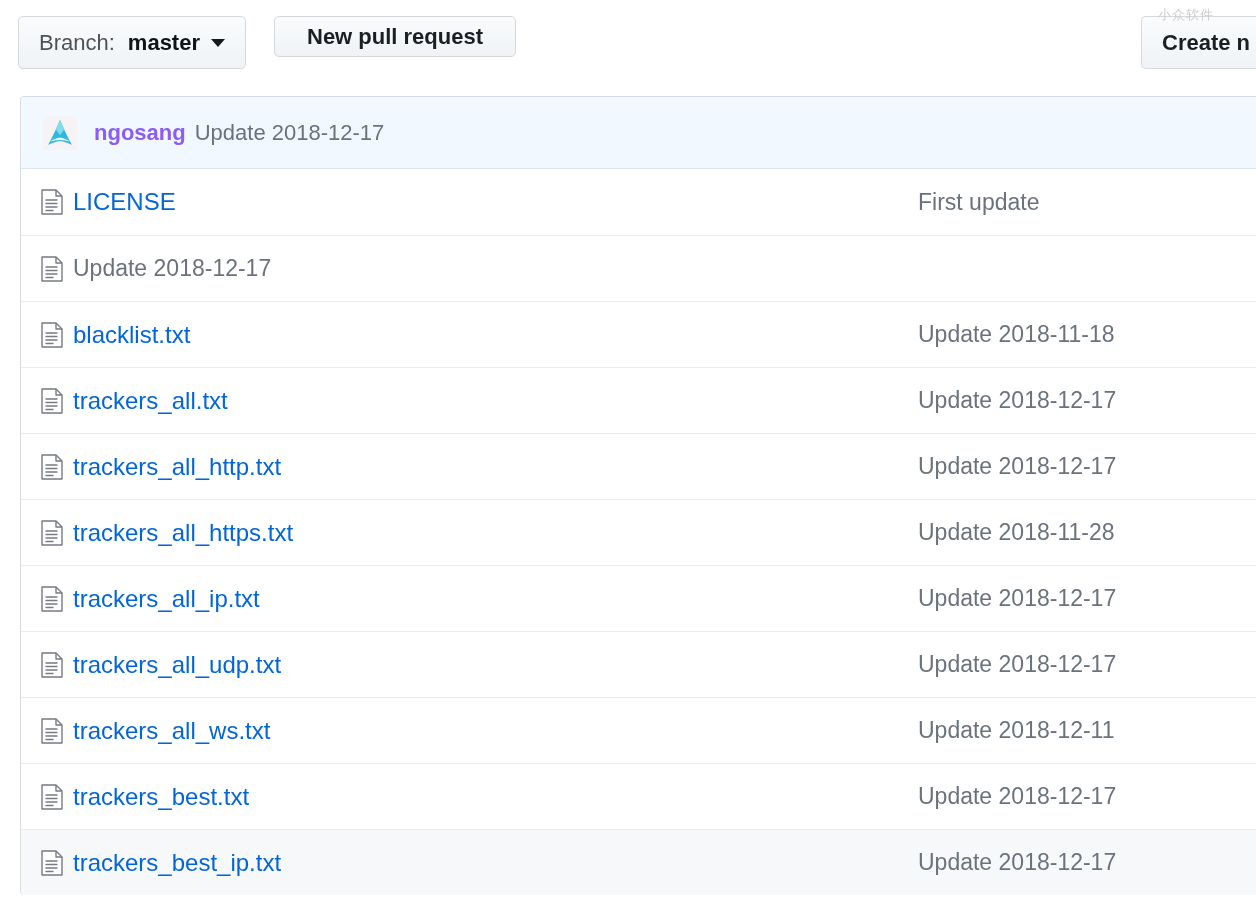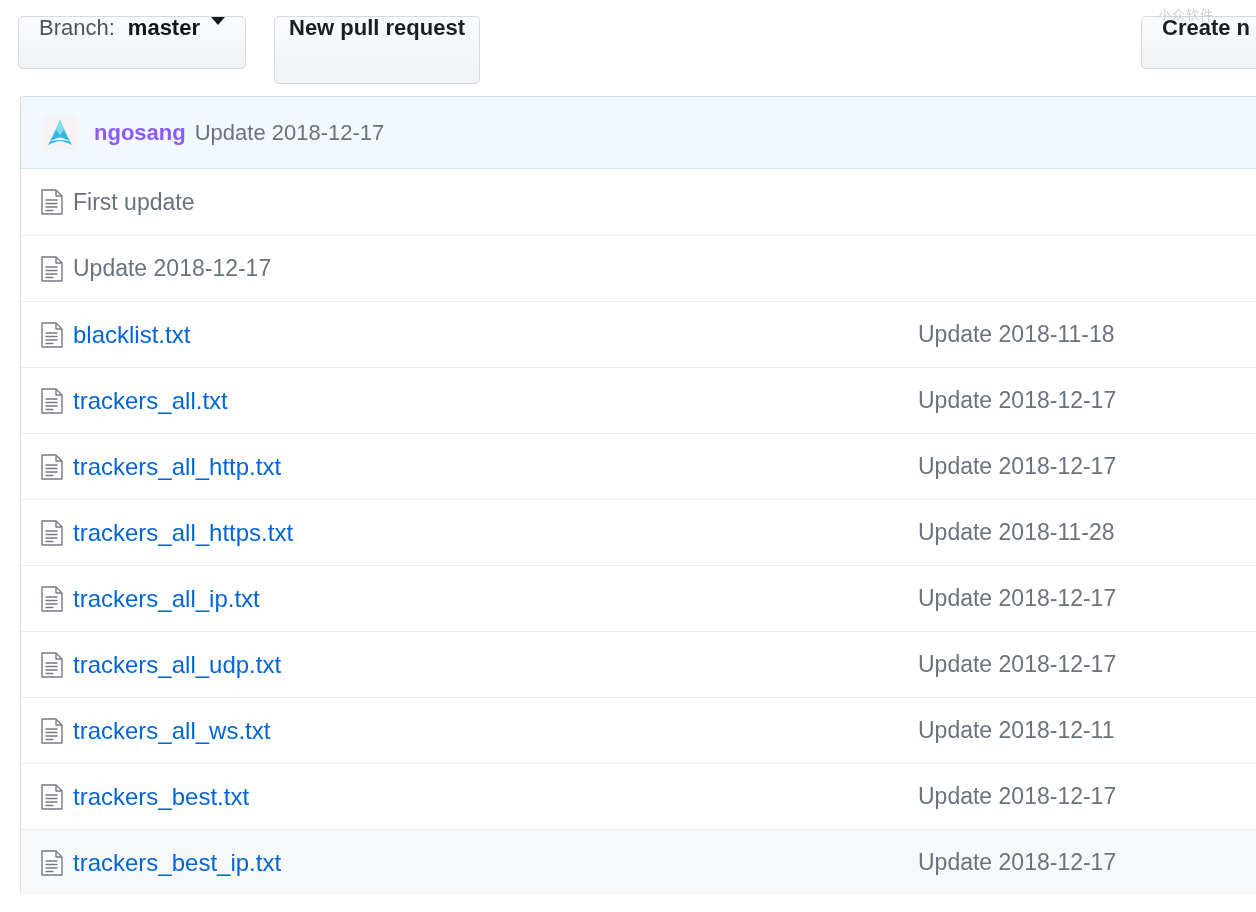--- a/index.html
+++ b/index.html
@@ -23,20 +23,21 @@
   .toolbar {
     position: absolute;
     left: 0; top: 0;
     width: 1256px;
     height: 86px;
   }
 
   .btn {
     position: absolute;
     display: flex;
+    align-items: center;
     justify-content: center;
     background: linear-gradient(#fafbfc, #eff3f6);
     border: 1px solid #d5d9de;
     border-radius: 5px;
     color: #24292e;
     font-size: 22px;
     line-height: 1;
     white-space: nowrap;
     cursor: pointer;
     user-select: none;
@@ -62,22 +63,22 @@
     width: 0; height: 0;
     border-left: 7px solid transparent;
     border-right: 7px solid transparent;
     border-top: 8px solid #16191c;
     display: inline-block;
   }
 
   #new-pr-btn {
     left: 274px;
     top: 16px;
-    height: 68px;
-    padding: 0 14px;
+    height: 41px;
+    padding: 0 32px;
     font-weight: 700;
     color: #1b1f23;
   }
 
   #create-file-btn {
     left: 1141px;
     top: 16px;
     height: 53px;
     padding: 0 20px;
     font-weight: 700;
@@ -235,20 +236,21 @@
         <path d="M1 1 H15 L21 7 V25 H1 Z" fill="#ffffff" stroke="#767b82" stroke-width="1.4" stroke-linejoin="round"></path>
         <path d="M15 1 V7 H21" fill="none" stroke="#767b82" stroke-width="1.4" stroke-linejoin="round"></path>
         <g stroke="#767b82" stroke-width="1.3" stroke-linecap="round">
           <line x1="5" y1="11" x2="16" y2="11"></line>
           <line x1="5" y1="14.5" x2="16" y2="14.5"></line>
           <line x1="5" y1="18" x2="16" y2="18"></line>
           <line x1="5" y1="21.5" x2="12" y2="21.5"></line>
         </g>
       </svg>
     </span>
+    <span class="cell-name">LICENSE</span>
     <span class="cell-message">First update</span>
   </div>
         <div class="file-row">
     <span class="cell-icon">
       <svg class="doc-icon" viewBox="0 0 22 26" xmlns="http://www.w3.org/2000/svg" aria-hidden="true">
         <path d="M1 1 H15 L21 7 V25 H1 Z" fill="#ffffff" stroke="#767b82" stroke-width="1.4" stroke-linejoin="round"></path>
         <path d="M15 1 V7 H21" fill="none" stroke="#767b82" stroke-width="1.4" stroke-linejoin="round"></path>
         <g stroke="#767b82" stroke-width="1.3" stroke-linecap="round">
           <line x1="5" y1="11" x2="16" y2="11"></line>
           <line x1="5" y1="14.5" x2="16" y2="14.5"></line>

